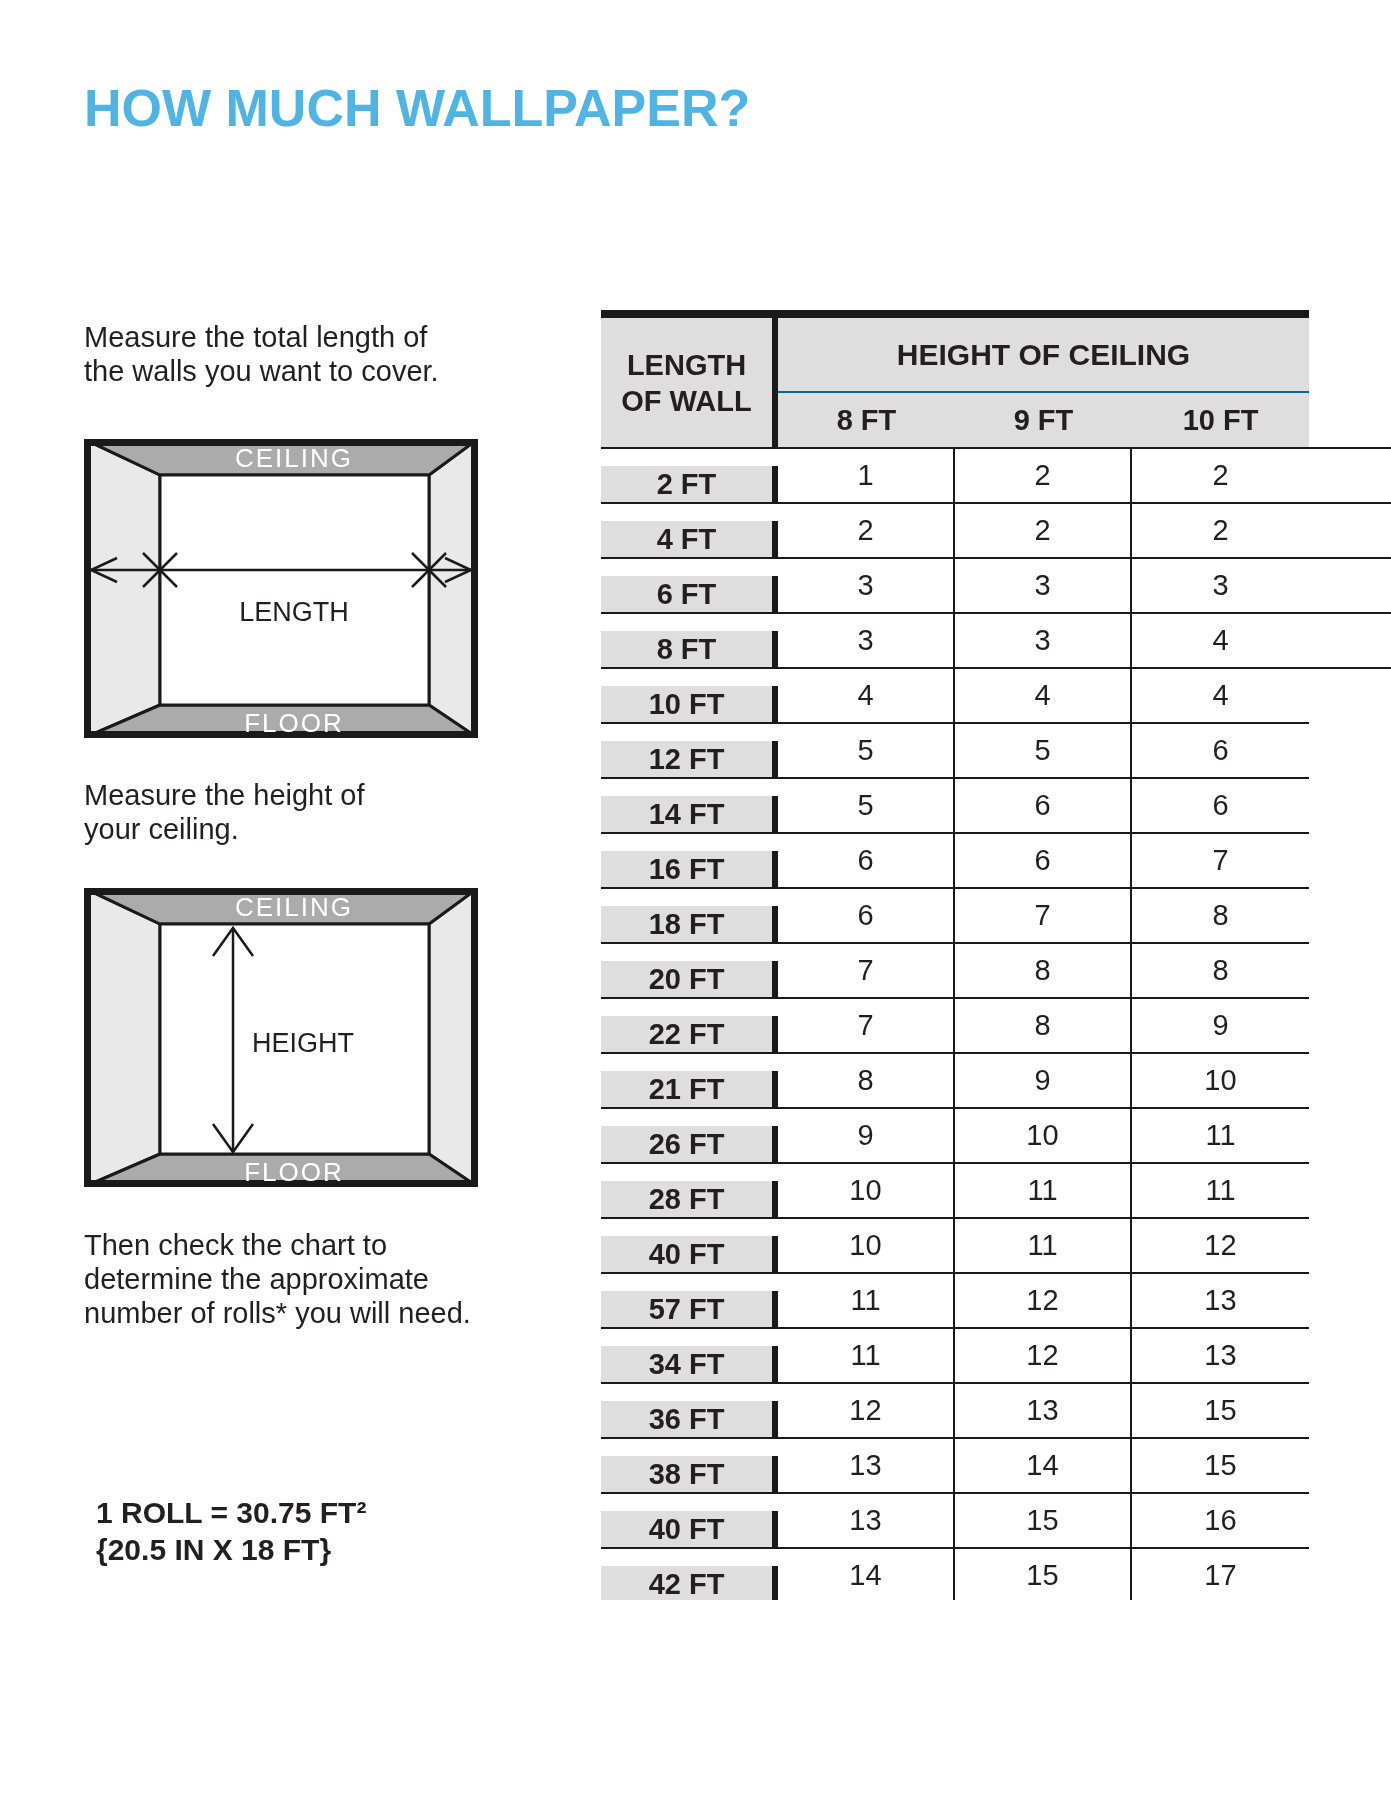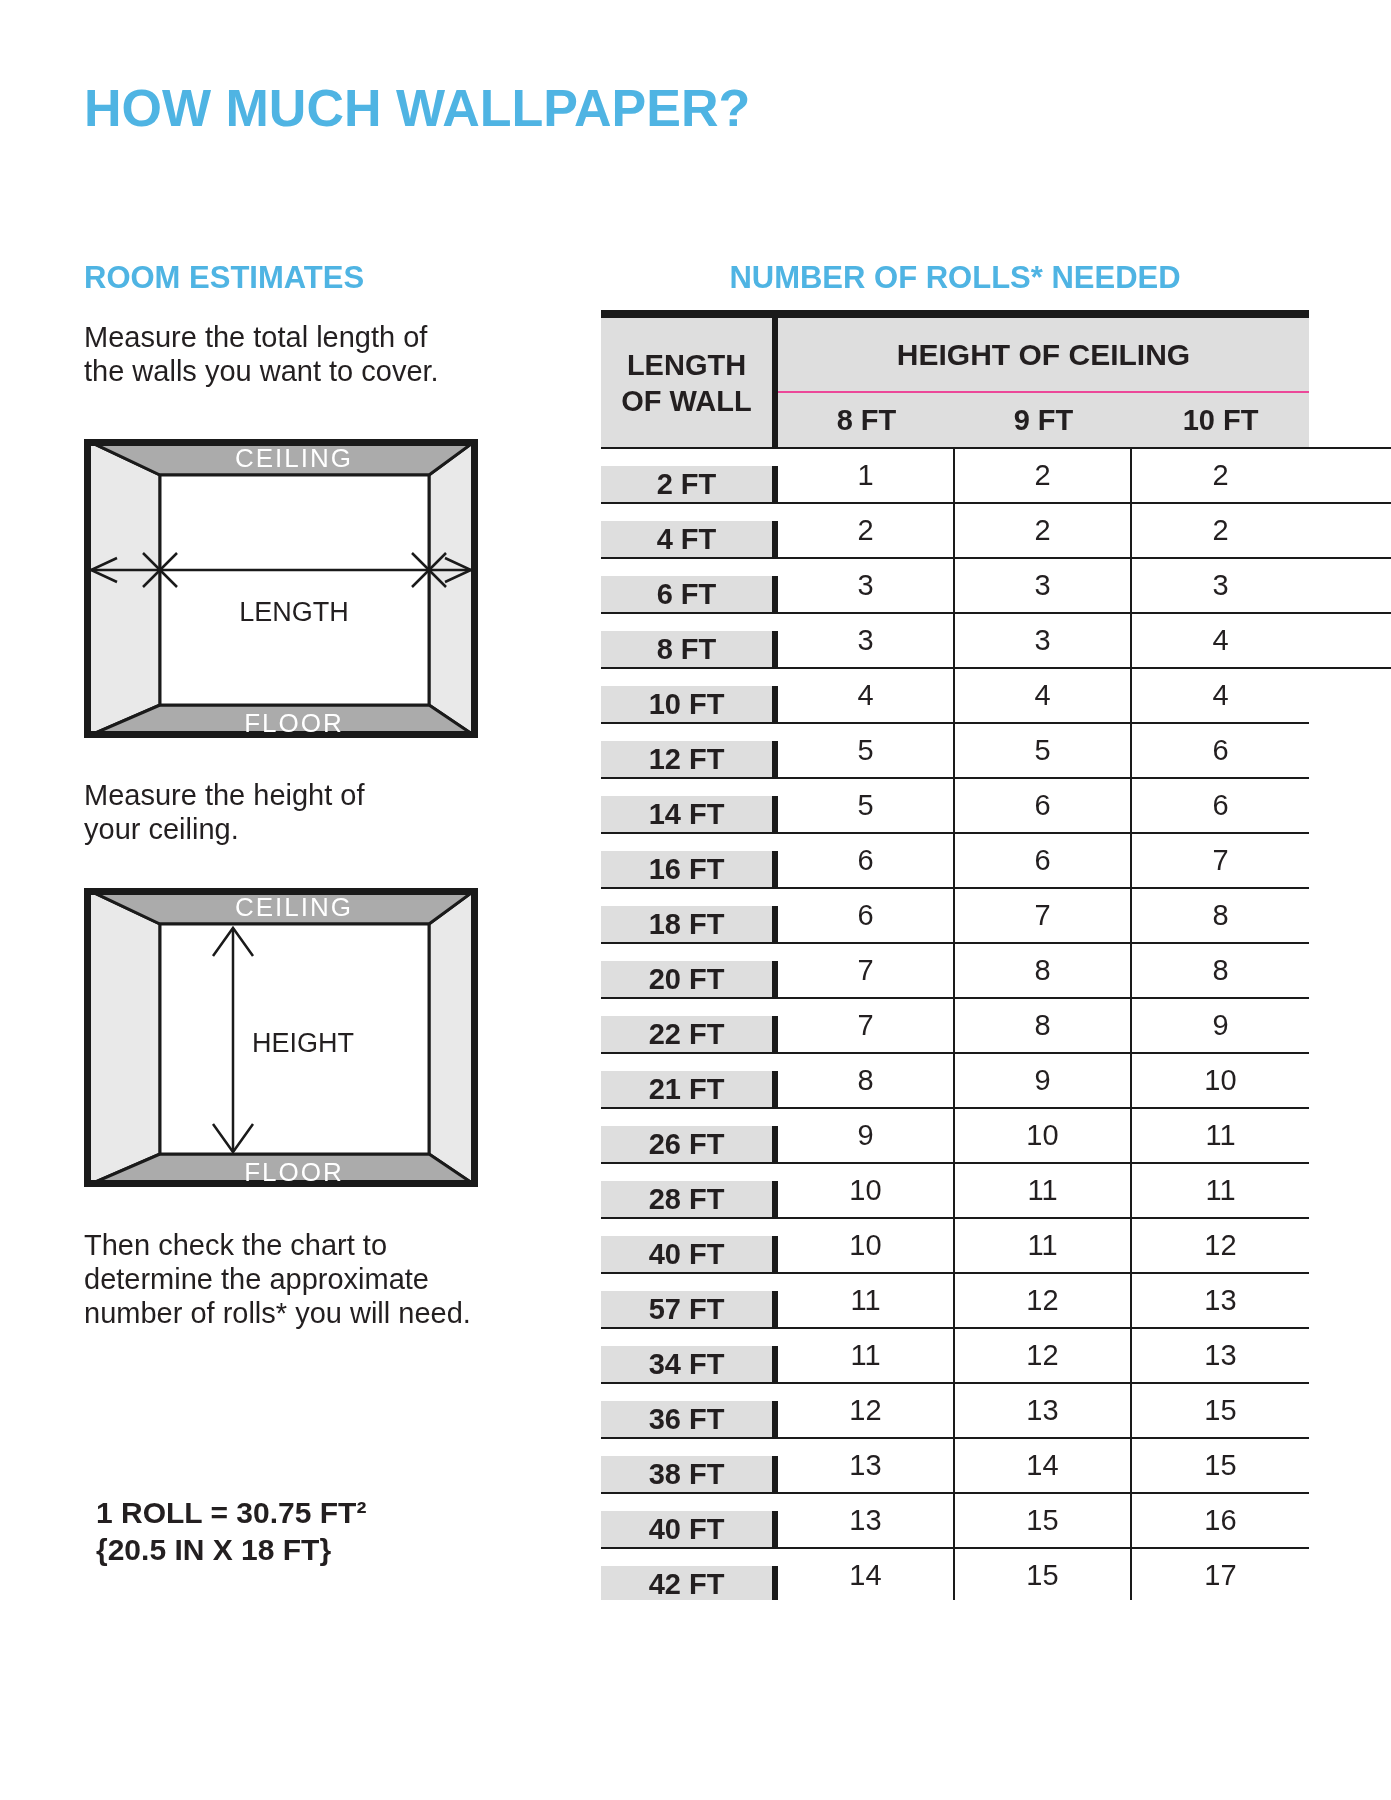--- a/index.html
+++ b/index.html
@@ -21,21 +21,21 @@
 
   
   #rolls-table{left:601px;top:310px;width:708px;}
   #rolls-table *{box-sizing:border-box;}
   #top-bar{width:708px;height:8px;background:#1A1A1A;}
   #head-flex{display:flex;}
   #corner-cell{width:177px;height:129px;background:#DEDEDE;border-right:6px solid #1A1A1A;
     display:flex;align-items:center;justify-content:center;text-align:center;
     font-size:29px;font-weight:bold;line-height:36px;white-space:pre-line;}
   #head-right{width:531px;}
-  #group-cell{width:531px;height:75px;background:#DEDEDE;border-bottom:2px solid #ec4899;
+  #group-cell{width:531px;height:75px;background:#DEDEDE;border-bottom:2px solid #0369a1;
     display:flex;align-items:center;justify-content:center;font-size:30px;font-weight:bold;}
   #sub-row{display:flex;height:54px;}
   .sub-cell{width:177px;background:#DEDEDE;display:flex;align-items:center;justify-content:center;
     font-size:29px;font-weight:bold;}
   .t-row{display:flex;height:55px;border-top:2px solid #1A1A1A;}
   .label-cell{width:177px;background:#DEDEDE;border-right:6px solid #1A1A1A;
     display:flex;align-items:center;justify-content:center;font-size:29px;font-weight:bold;margin-top:17px;}
   .val-cell{width:177px;background:#ffffff;display:flex;align-items:center;justify-content:center;
     font-size:29px;}
   .val-cell.mid{border-right:2px solid #1A1A1A;}
@@ -43,22 +43,20 @@
   #gray-stub{width:177px;height:12px;background:#DEDEDE;}
   .line-ext{position:absolute;left:1309px;width:82px;height:2px;background:#1A1A1A;}
 </style>
 </head>
 <body>
 
 <div id="page">
 
   <div id="main-title" class="abs">HOW MUCH WALLPAPER?</div>
 
-  <div id="left-heading" class="abs section-heading">ROOM ESTIMATES</div>
-  <div id="table-heading" class="abs section-heading">NUMBER OF ROLLS* NEEDED</div>
 
   <div id="step1" class="abs body-text">Measure the total length of
 the walls you want to cover.</div>
 
   <svg class="abs" style="left:84px;top:439px;" width="394" height="299" viewBox="0 0 394 299">
     <polygon points="0,0 76,36 76,266 0,299" fill="#E9E9E9" stroke="#1A1A1A" stroke-width="3"></polygon>
     <polygon points="394,0 345,36 345,266 394,299" fill="#E9E9E9" stroke="#1A1A1A" stroke-width="3"></polygon>
     <polygon points="0,0 394,0 345,36 76,36" fill="#ABABAB" stroke="#1A1A1A" stroke-width="3"></polygon>
     <polygon points="0,299 76,266 345,266 394,299" fill="#ABABAB" stroke="#1A1A1A" stroke-width="3"></polygon>
     <rect x="76" y="36" width="269" height="230" fill="#ffffff" stroke="#1A1A1A" stroke-width="3"></rect>

